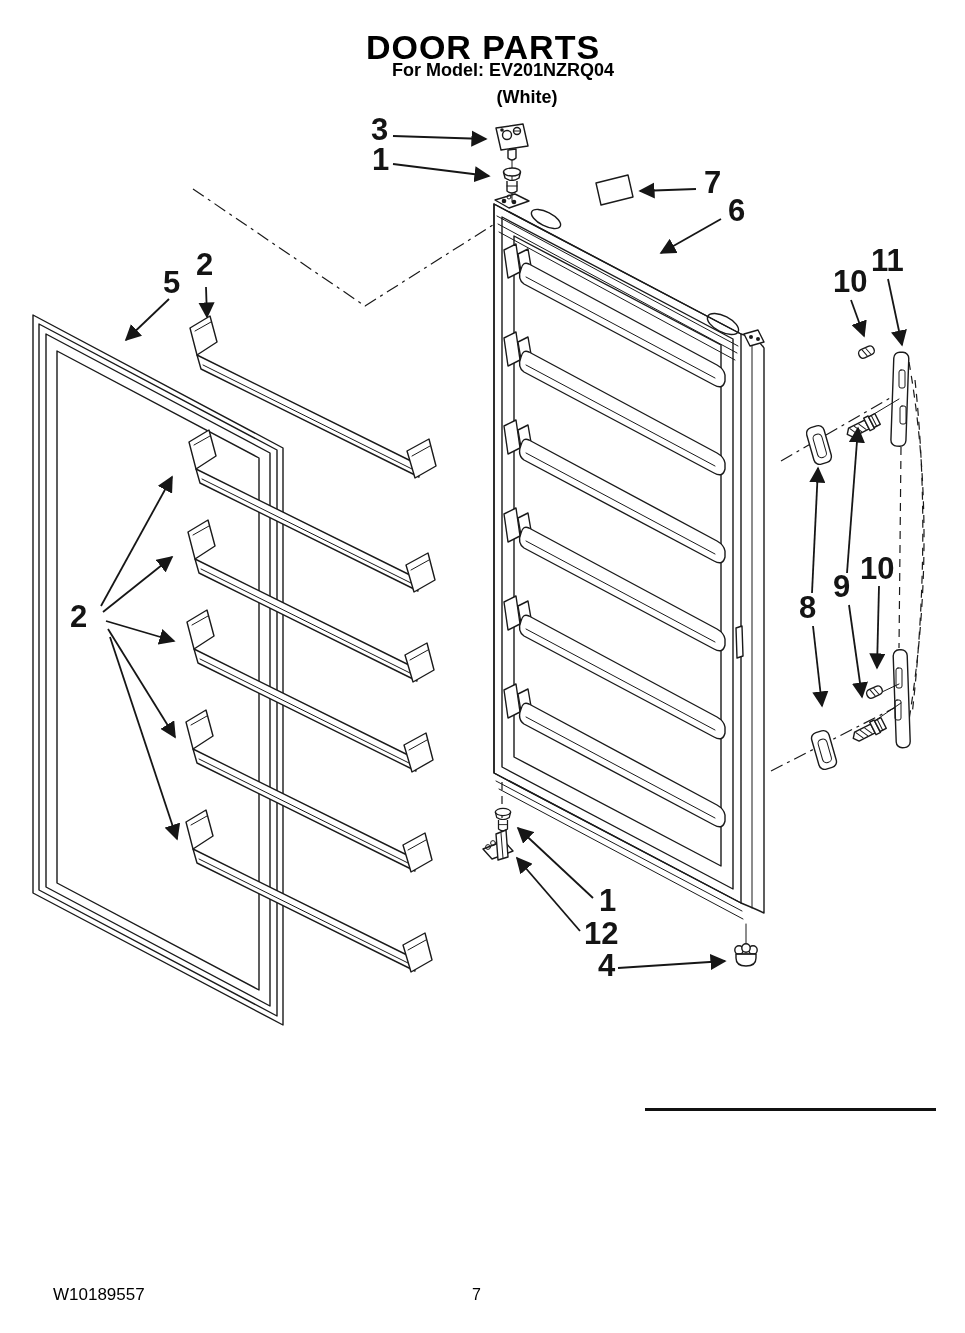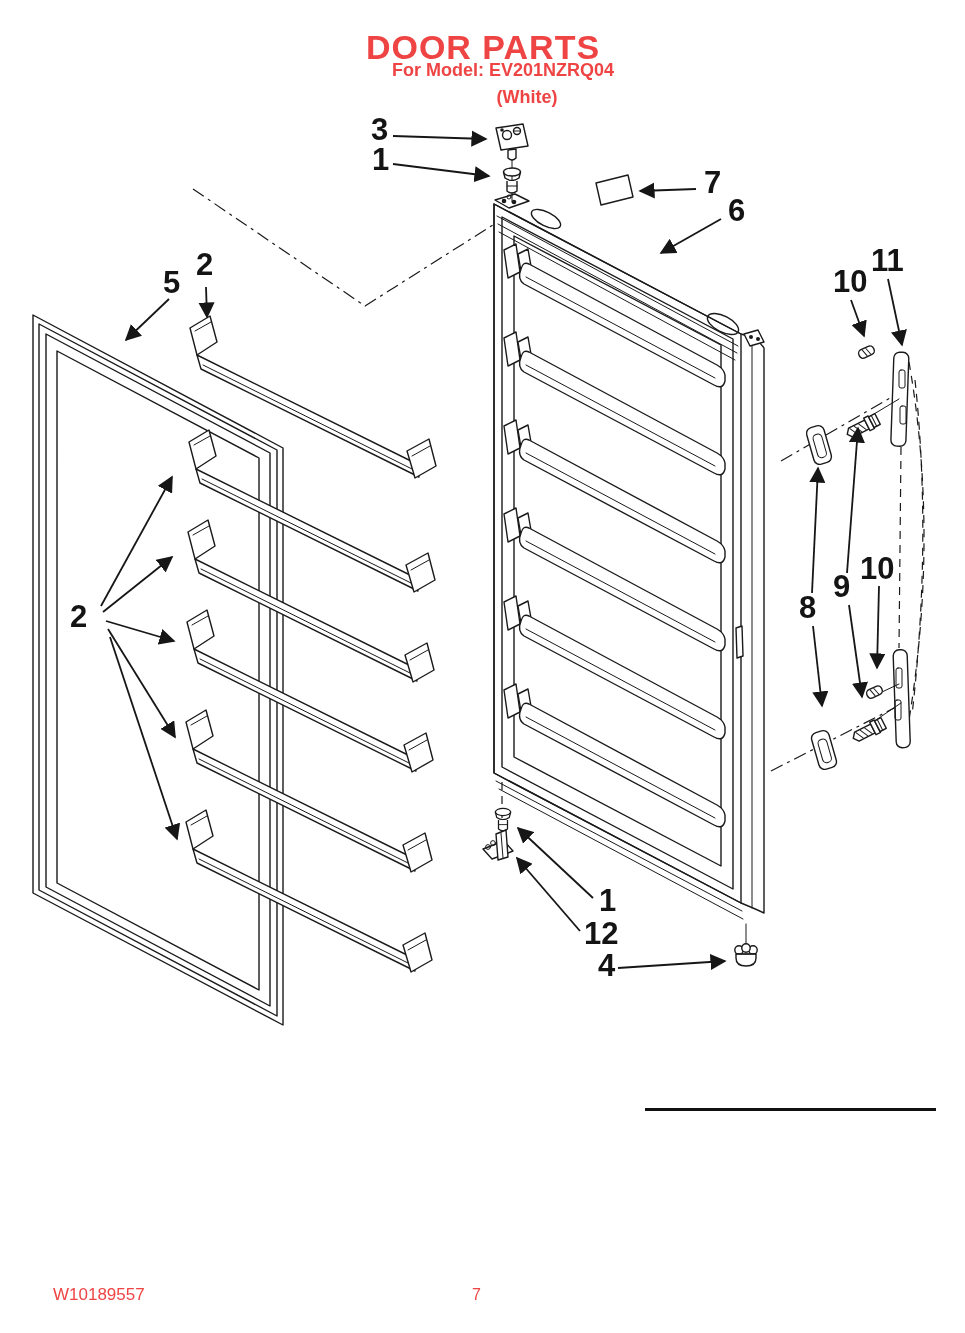--- a/index.html
+++ b/index.html
@@ -1,17 +1,17 @@
 <!DOCTYPE html>
 <html><head>
 <meta charset="utf-8">
 <style>
   html,body{margin:0;padding:0;background:#fff;}
   #page{position:relative;width:965px;height:1333px;background:#ffffff;overflow:hidden;
-        font-family:"Liberation Sans", sans-serif;color:#ef4444;}
+        font-family:"Liberation Sans", sans-serif;color:#000000;}
   .abs{position:absolute;}
   #title{top:28px;left:483px;transform:translateX(-50%);font-size:34px;font-weight:bold;letter-spacing:1px;white-space:nowrap;}
   #model{top:60px;left:503px;transform:translateX(-50%);font-size:18px;font-weight:bold;white-space:nowrap;}
   #colorline{top:87px;left:527px;transform:translateX(-50%);font-size:18px;font-weight:bold;white-space:nowrap;}
   #docnum{top:1285px;left:53px;font-size:17px;}
   #pagenum{top:1286px;left:472px;font-size:16px;}
   #footrule{top:1108px;left:645px;width:291px;height:3px;background:#111;}
   svg text{font-family:"Liberation Sans", sans-serif;font-weight:bold;font-size:31px;fill:#141414;}
   .ln{fill:none;stroke:#1a1a1a;stroke-width:1.4;stroke-linejoin:round;stroke-linecap:round;}
   .thin{fill:none;stroke:#1a1a1a;stroke-width:1;stroke-linejoin:round;stroke-linecap:round;}

